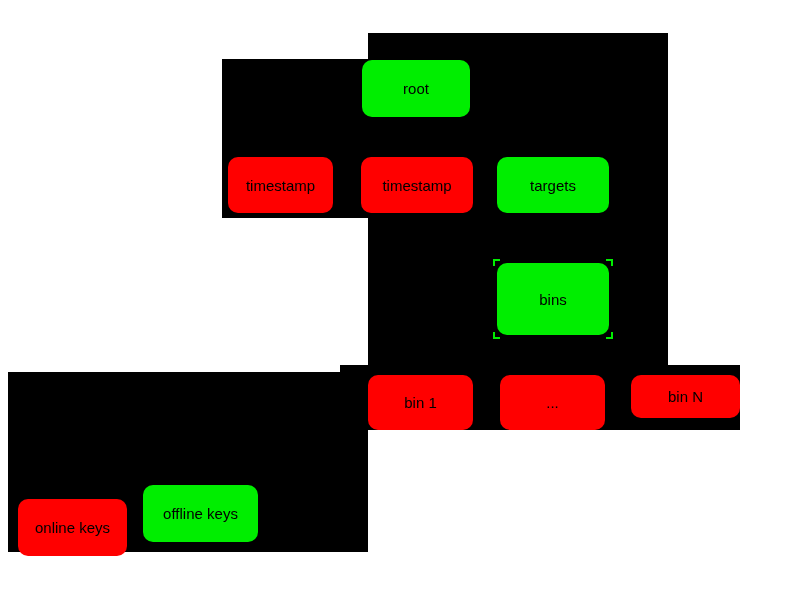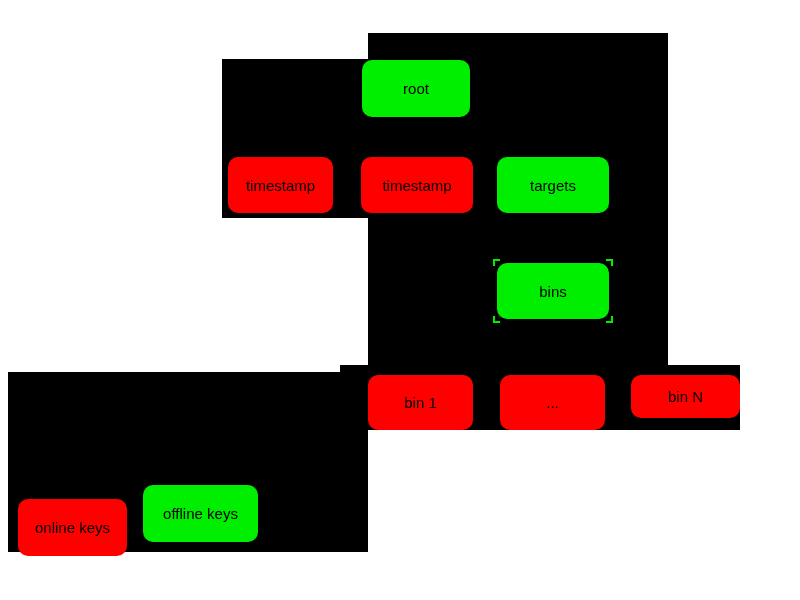--- a/index.html
+++ b/index.html
@@ -94,21 +94,21 @@
   </div>
 
   <div class="node red" style="left:361px; top:157px; width:112px; height:56px;">
     <span class="node-label">timestamp</span>
   </div>
 
   <div class="node green" style="left:497px; top:157px; width:112px; height:56px;">
     <span class="node-label">targets</span>
   </div>
 
-  <div class="node green selected" style="left:497px; top:263px; width:112px; height:56px;">
+  <div class="node green selected" style="left:497px; top:263px; width:112px; height:72px;">
     <span class="node-label">bins</span>
     <span class="handle tl"></span>
     <span class="handle tr"></span>
     <span class="handle bl"></span>
     <span class="handle br"></span>
   </div>
 
   <div class="node red" style="left:368px; top:375px; width:105px; height:55px;">
     <span class="node-label">bin 1</span>
   </div>

